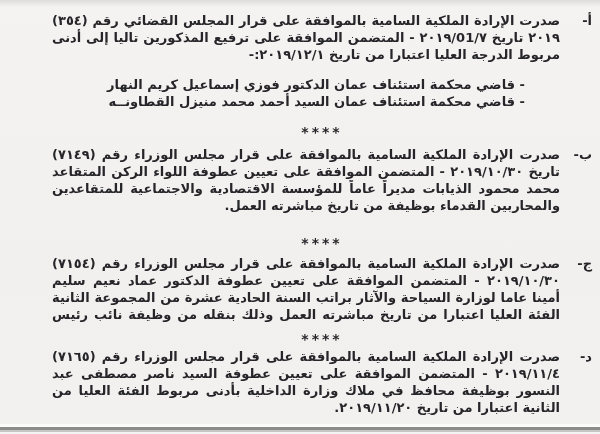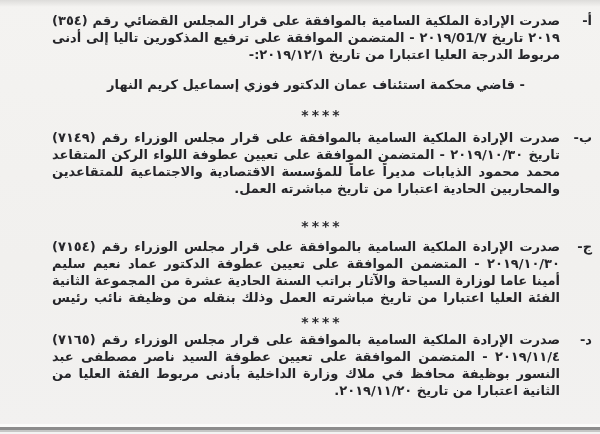--- a/index.html
+++ b/index.html
@@ -65,30 +65,31 @@
   <div class="content">
       <div class="section sec-0">
     <div class="section-label">أ-</div>
     <div class="section-body">
           <div class="line">صدرت الإرادة الملكية السامية بالموافقة على قرار المجلس القضائي رقم (٣٥٤) لسنة</div>
           <div class="line">٢٠١٩ تاريخ ٢٠١٩/01/٧ - المتضمن الموافقة على ترفيع المذكورين تاليا إلى أدنى</div>
           <div class="line last">مربوط الدرجة العليا اعتبارا من تاريخ ٢٠١٩/١٢/١:-</div>
         </div>
     <div class="items">
           <div class="item">- قاضي محكمة استئناف عمان الدكتور فوزي إسماعيل كريم النهار</div>
+          <div class="item">- قاضي محكمة استئناف عمان السيد أحمد محمد منيزل القطاونــه</div>
         </div>
   </div>
       <div class="separator sep-0">****</div>
       <div class="section sec-1">
     <div class="section-label">ب-</div>
     <div class="section-body">
           <div class="line">صدرت الإرادة الملكية السامية بالموافقة على قرار مجلس الوزراء رقم (٧١٤٩)</div>
           <div class="line">تاريخ ٢٠١٩/١٠/٣٠ - المتضمن الموافقة على تعيين عطوفة اللواء الركن المتقاعد ثلاج</div>
           <div class="line">محمد محمود الذيابات مديراً عاماً للمؤسسة الاقتصادية والاجتماعية للمتقاعدين العسكريين</div>
-          <div class="line last">والمحاربين الحادية اعتبارا من تاريخ مباشرته العمل.</div>
+          <div class="line last">والمحاربين القدماء بوظيفة من تاريخ مباشرته العمل.</div>
         </div>
 
   </div>
       <div class="separator sep-1">****</div>
       <div class="section sec-2">
     <div class="section-label">ج-</div>
     <div class="section-body">
           <div class="line">صدرت الإرادة الملكية السامية بالموافقة على قرار مجلس الوزراء رقم (٧١٥٤) تاريخ</div>
           <div class="line">٢٠١٩/١٠/٣٠ - المتضمن الموافقة على تعيين عطوفة الدكتور عماد نعيم سليم حجازين</div>
           <div class="line">أمينا عاما لوزارة السياحة والآثار براتب السنة الحادية عشرة من المجموعة الثانية من</div>

